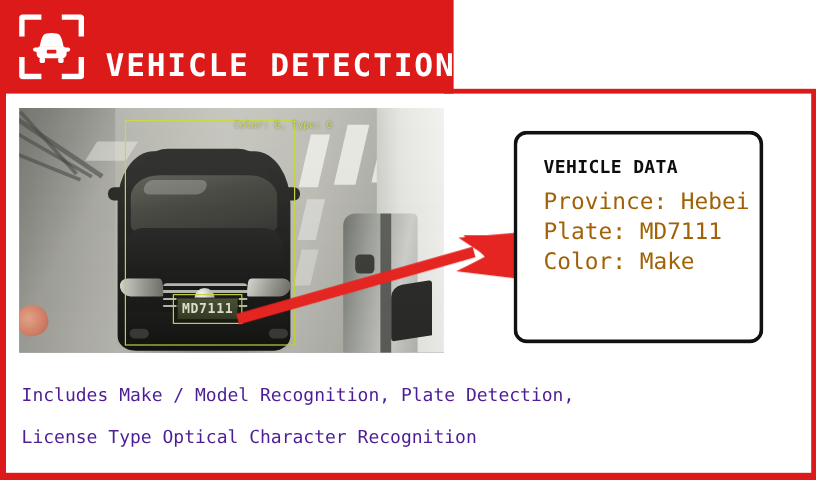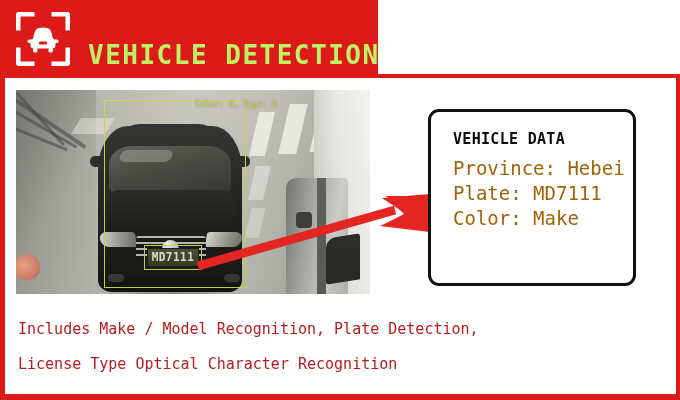--- a/index.html
+++ b/index.html
@@ -45,21 +45,21 @@
     display: flex; align-items: center;
   }
   #header-icon {
     width: 54px; height: 54px;
     margin-left: 16px;
     flex: 0 0 auto;
   }
   #header-icon svg { display: block; }
   #header-title {
     margin-left: 18px;
-    color: #bef264;
+    color: #ffffff;
     font-family: "DejaVu Sans Mono", monospace;
     font-size: 26px;
     font-weight: bold;
     letter-spacing: 1.5px;
     white-space: nowrap;
     margin-top: 32px;
   }
 
   
   #detection-photo {
@@ -287,21 +287,21 @@
 
   
   #footer-caption {
     position: absolute;
     left: 18px; top: 312px;
     width: 640px;
   }
   .caption-line {
     font-family: "DejaVu Sans Mono", monospace;
     font-size: 15px;
-    color: #b91c1c;
+    color: #4c1d95;
     line-height: 35px;
     white-space: nowrap;
   }
 </style>
 </head>
 <body>
 
 <div id="root">
 
   <div class="frame-left"></div>

